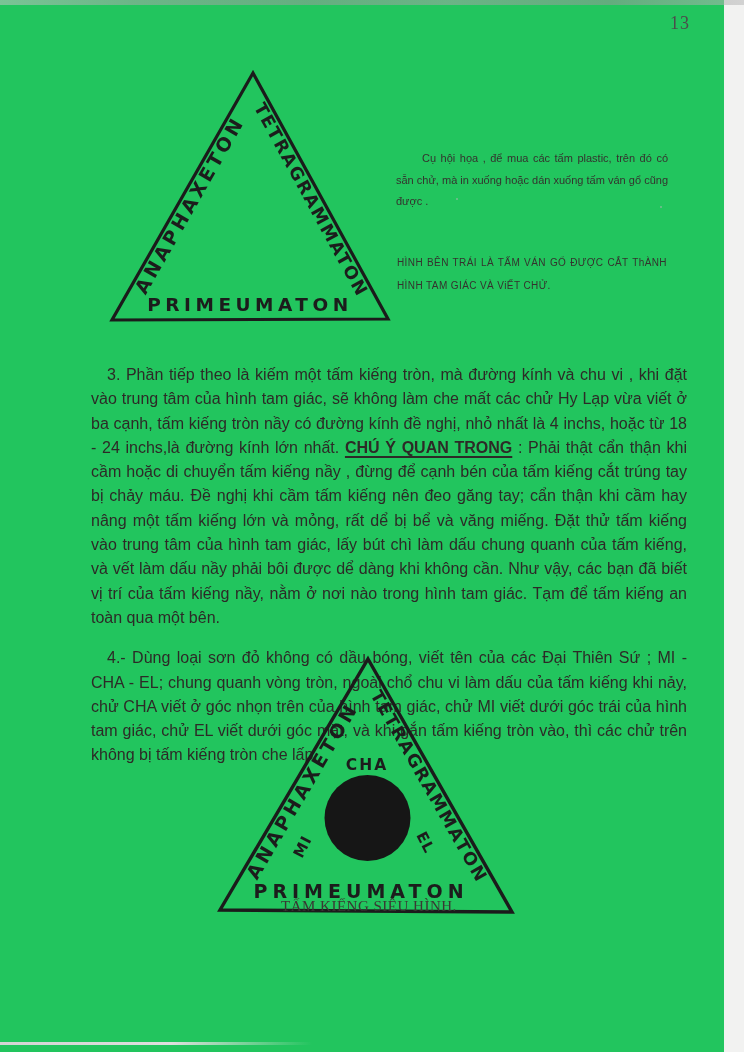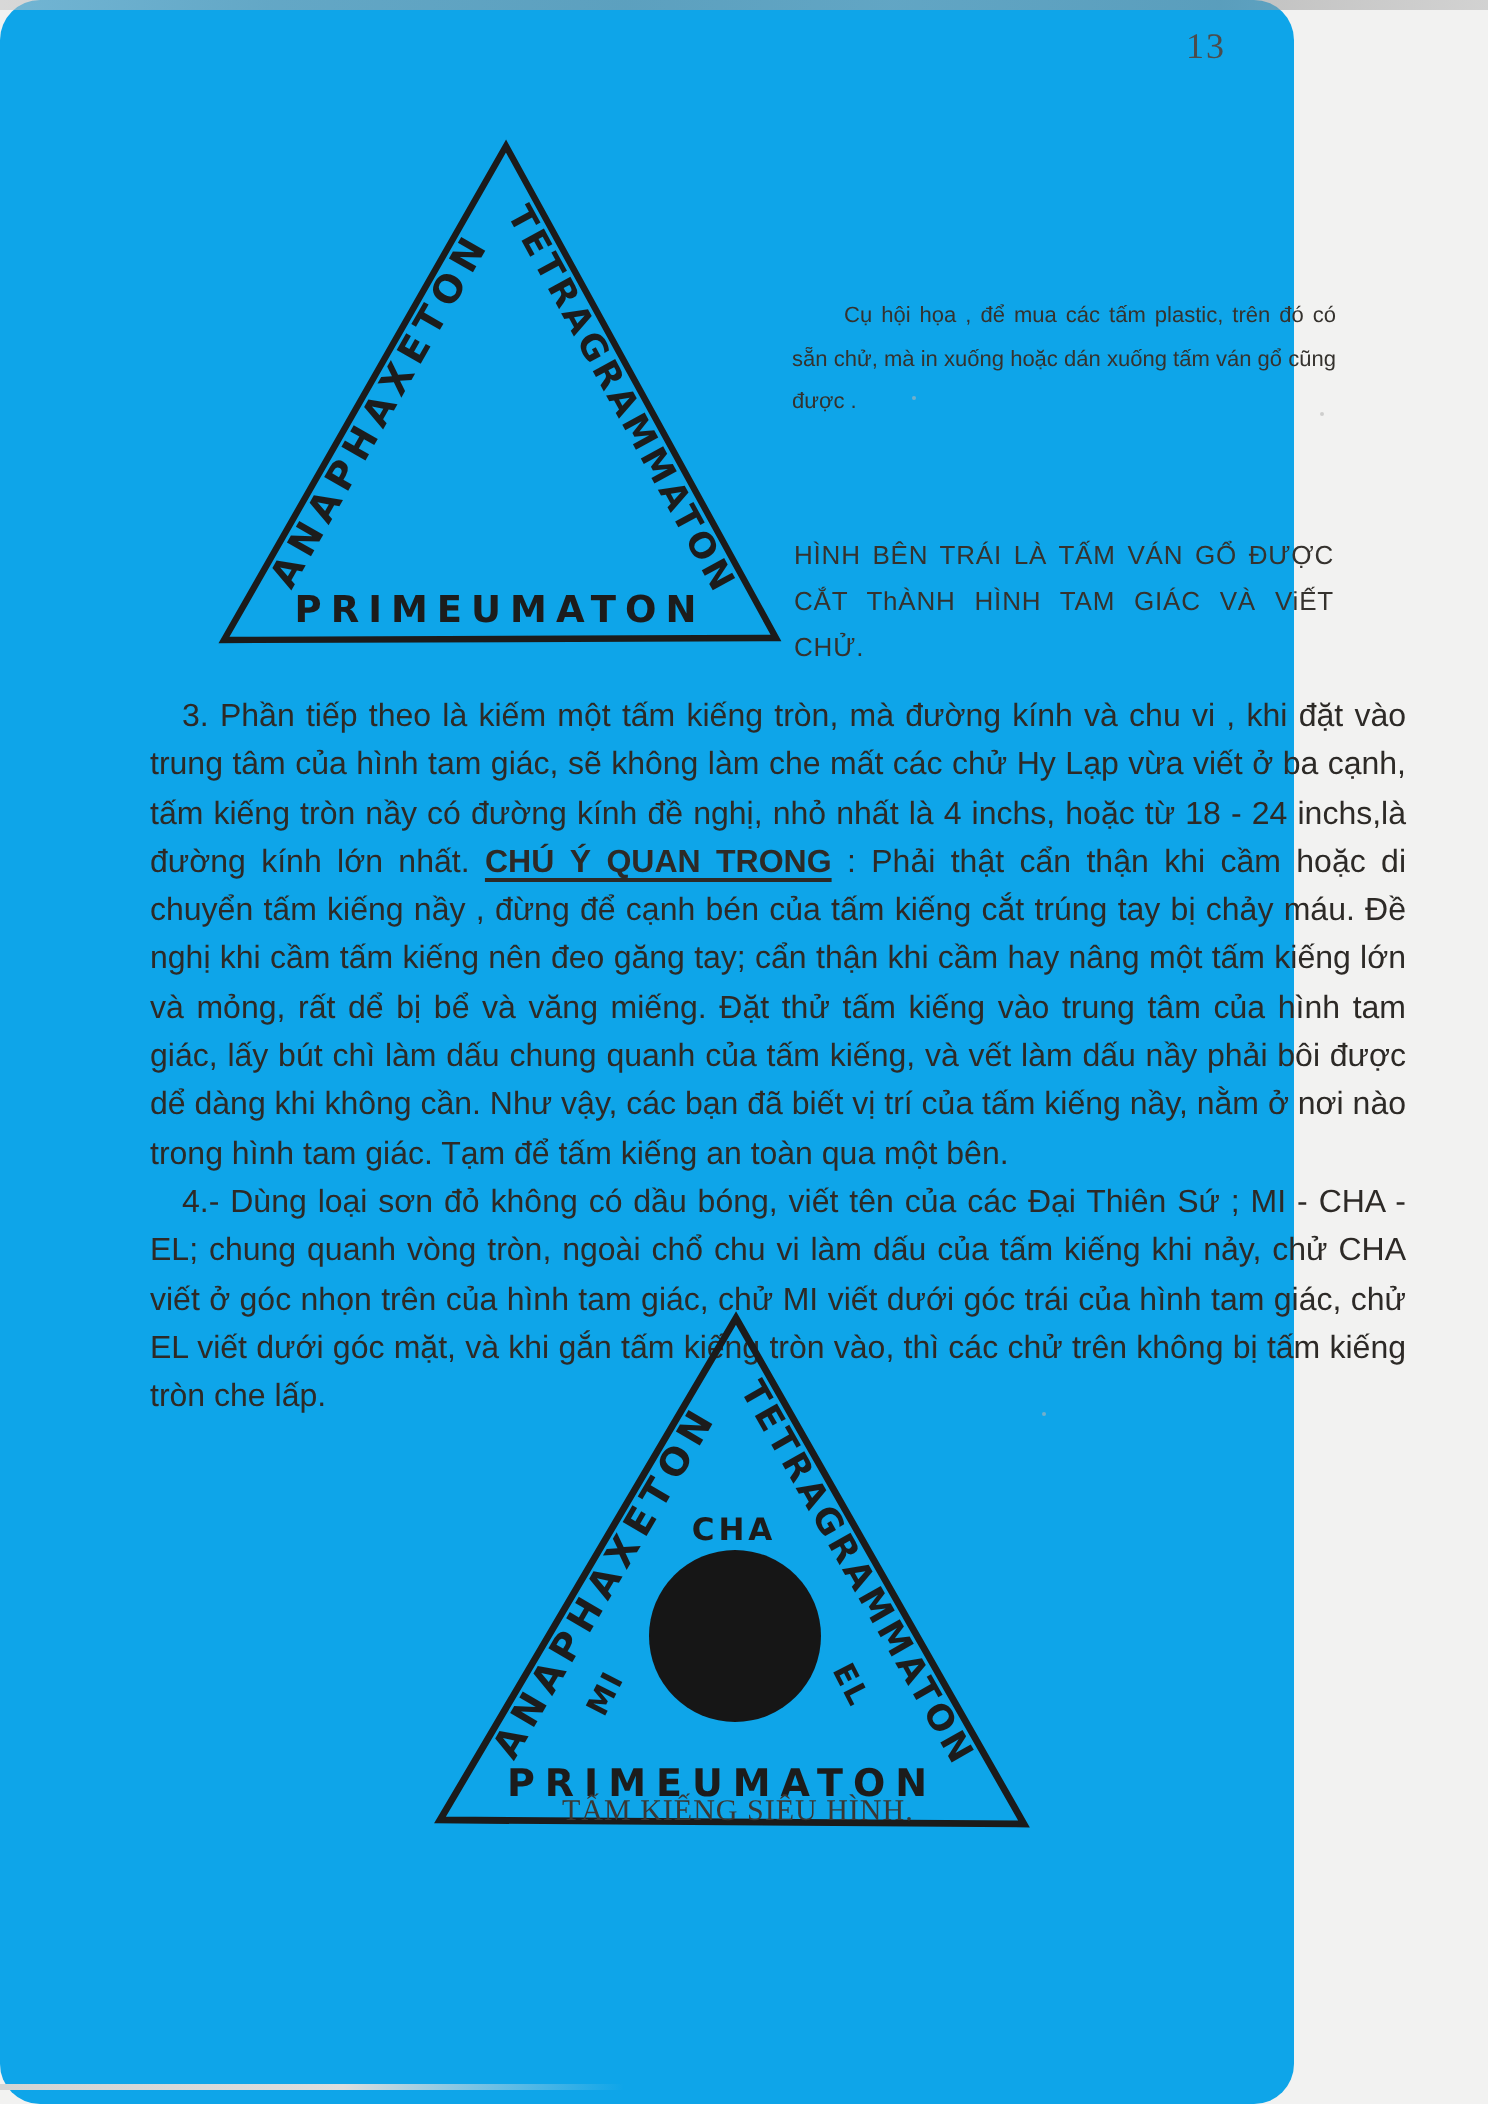--- a/index.html
+++ b/index.html
@@ -4,24 +4,23 @@
 <style>
   html,body{margin:0;padding:0;}
   body{
     width:744px;height:1052px;
     background:#f2f2f1;
     font-family:"Liberation Sans", sans-serif;
     position:relative;
     overflow:hidden;
   }
   .page{
-    position:absolute;left:0;top:0;width:647px;height:1052px;
-    background:#0ea5e9;
+    position:absolute;left:0;top:0;width:724px;height:1052px;
+    background:#22c55e;
     color:#2e2b28;
-    border-radius:20px;
   }
   .top-smudge{
     position:absolute;left:0;top:0;width:744px;height:5px;
     background:linear-gradient(90deg,#c3c3c3 0%,#a9a9a9 18%,#9c9c9c 42%,#a6a6a6 60%,#989898 82%,#b8b8b8 100%);
     opacity:.55;
   }
   .bottom-streak{
     position:absolute;left:0;top:1042px;width:312px;height:3px;
     background:linear-gradient(90deg,#d4d4d4 0%,#dedede 55%,rgba(240,240,240,0) 100%);
   }
@@ -35,30 +34,30 @@
   .edge-word{
     font-family:"DejaVu Sans", sans-serif;
     font-weight:bold;
   }
   .aside-para{
     position:absolute;left:396px;top:148px;width:272px;
     font-size:11px;line-height:21.5px;text-align:justify;
     text-indent:26px;color:#35322e;
   }
   .aside-caps{
-    position:absolute;left:397px;top:266px;width:270px;
-    font-size:13px;line-height:23px;text-align:justify;
+    position:absolute;left:397px;top:251px;width:270px;
+    font-size:10px;line-height:23px;text-align:justify;
     color:#35322e;letter-spacing:.4px;
   }
   .body-text{
     position:absolute;left:75px;top:347px;width:628px;
     font-size:16px;line-height:24.3px;text-align:justify;
     color:#2d2a27;
   }
-  .body-text p{margin:0;text-indent:16px;}
+  .body-text p{margin:16px;text-indent:16px;}
   .uline{
     text-decoration:underline;
     text-underline-offset:3px;
     text-decoration-thickness:1.5px;
     font-weight:bold;
   }
   .caption{
     position:absolute;left:281px;top:898px;
     font-size:15px;color:#3a3733;letter-spacing:.5px;font-family:Liberation Serif, serif;
   }

